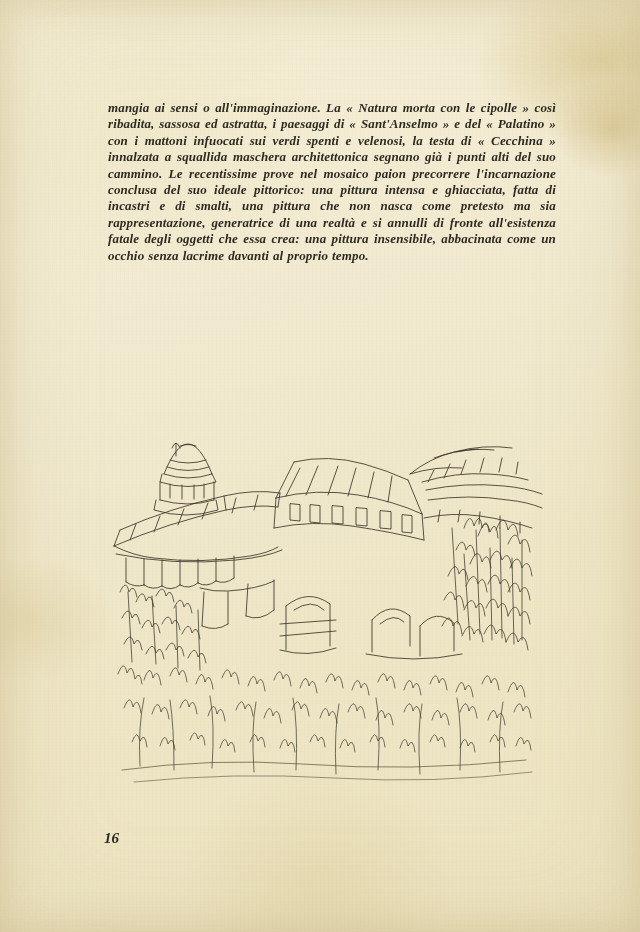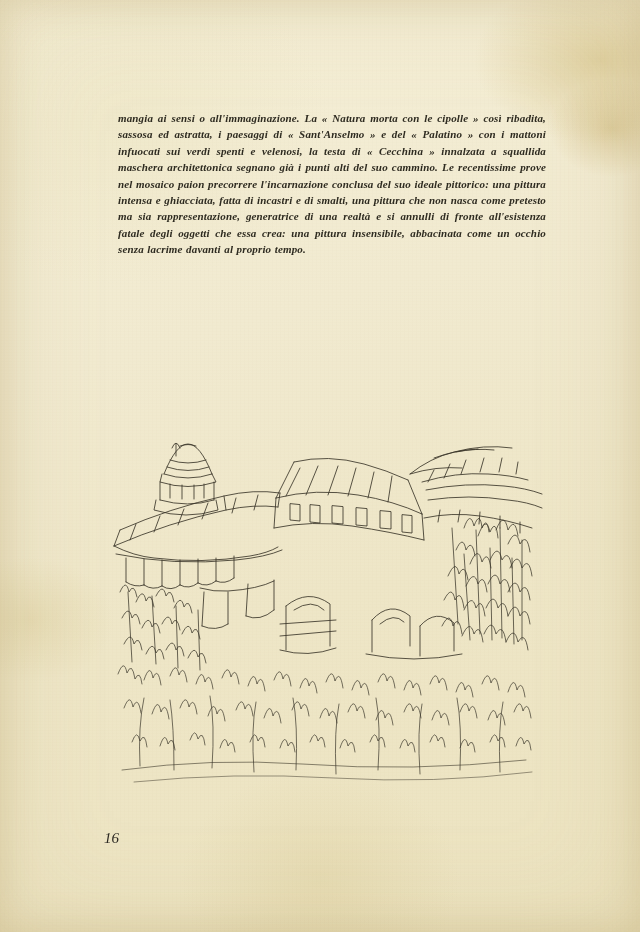--- a/index.html
+++ b/index.html
@@ -45,25 +45,25 @@
   }
 
   
   .textblock {
     position: absolute;
     left: 108px;
     top: 100px;
     width: 448px;
   }
   .textblock p {
-    margin: 10px;
+    margin: 0;
     font-family: "Liberation Serif", serif;
     font-style: italic;
     font-weight: 700;
-    font-size: 11px;
+    font-size: 13px;
     line-height: 16.4px;
     color: #2d2a20;
     text-align: justify;
     letter-spacing: 0.15px;
     word-spacing: 0.6px;
   }
 
   .signature {
     position: absolute;
     left: 108px;
@@ -95,21 +95,21 @@
     height: 420px;
   }
 
   
   .folio {
     position: absolute;
     left: 104px;
     top: 830px;
     font-family: "Liberation Serif", serif;
     font-style: italic;
-    font-weight: 400;
+    font-weight: 700;
     font-size: 15px;
     color: #2b2822;
   }
 </style>
 </head>
 <body>
 
 <div class="page">
 
   <div class="textblock">

